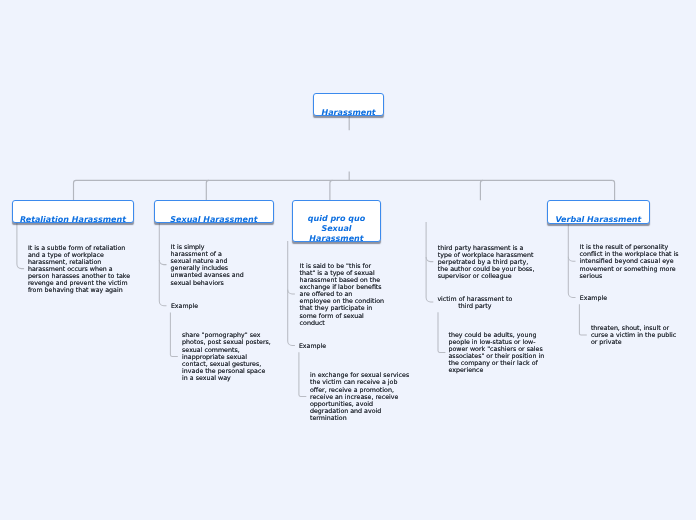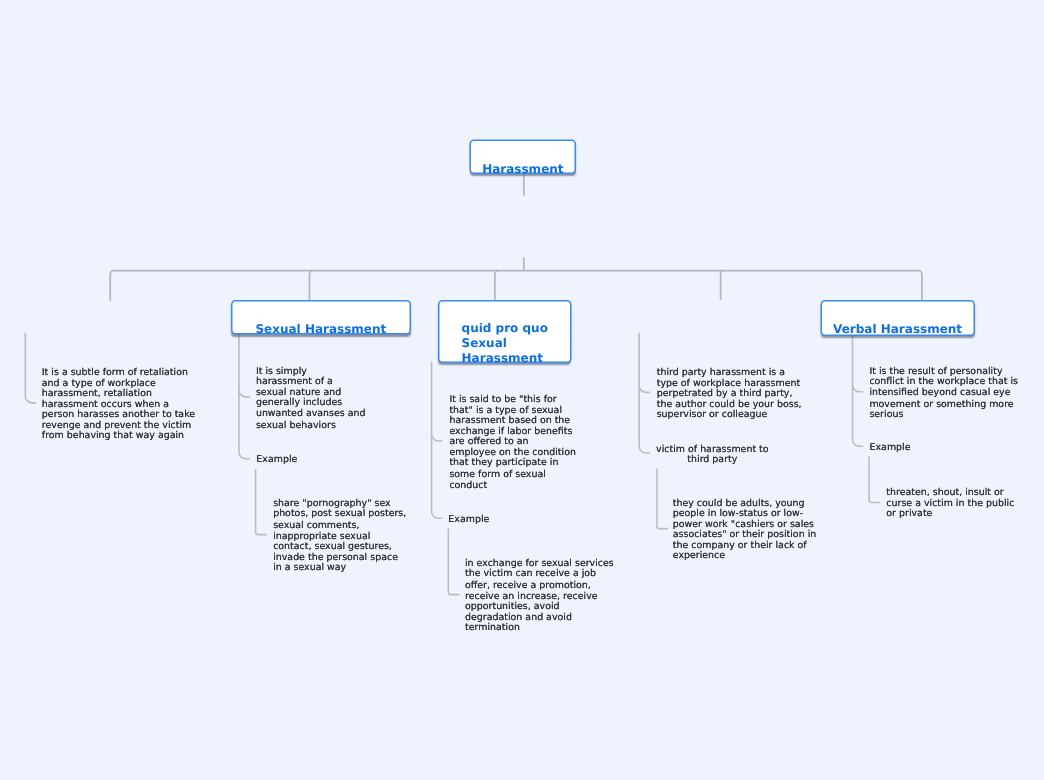--- a/index.html
+++ b/index.html
@@ -2,24 +2,24 @@
 <html><head>
 <meta charset="utf-8">
 <title>Harassment mind map</title>
 <style>
 html,body{margin:0;padding:0;}
 body{width:696px;height:520px;background:#eff3fd;font-family:"DejaVu Sans",sans-serif;
      overflow:hidden;position:relative;-webkit-font-smoothing:antialiased;text-rendering:geometricPrecision;}
 #canvas{position:absolute;left:0;top:0;width:696px;height:520px;will-change:transform;}
 svg#links{position:absolute;left:0;top:0;width:696px;height:520px;}
 .node{position:absolute;padding-top:16px;background:#ffffff;border:1.4px solid #3b8aed;border-radius:3px;
-      box-sizing:border-box;color:#0d6fe0;font-weight:bold;text-align:left;
+      box-sizing:border-box;color:#0d6fe0;font-weight:bold;text-align:center;
       display:flex;align-items:center;justify-content:center;
       box-shadow:0 1.7px 1.1px -0.4px rgba(60,66,84,0.55);
-      font-size:8px;line-height:9.05px;white-space:pre-line;}
+      font-size:8px;line-height:9.05px;white-space:pre-line;font-style:italic;}
 .leaf{position:absolute;color:#2e333b;font-size:6.3px;line-height:7.1px;white-space:pre-line;text-shadow:0 0 0.35px #2e333b;}
 .leaf.ctr{text-align:center;}
 </style>
 </head>
 <body>
 
 <div id="canvas">
 
 <svg id="links" viewBox="0 0 696 520">
   <g fill="none" stroke="#b3b6be" stroke-width="1.15" stroke-linecap="butt">
@@ -49,20 +49,21 @@
 
     <path d="M568.3 222.1 L568.3 293.0 A4.5 4.5 0 0 0 572.8 297.5 L575.5 297.5"></path>
     <path d="M568.3 256.7 A4.5 4.5 0 0 0 572.8 261.2 L575.5 261.2"></path>
     <path d="M579.4 304.3 L579.4 333.4 A1.6 1.6 0 0 0 581.0 335.0 L586.8 335.0"></path>
   </g>
 </svg>
 
 <div class="node" style="left:312.9px;top:93.1px;width:71.4px;height:23.1px;">Harassment</div>
 
 
+<div class="node" style="left:11.8px;top:199.9px;width:122.4px;height:23.4px;">Retaliation Harassment</div>
 
 <div class="node" style="left:153.9px;top:199.9px;width:120px;height:23.4px;">Sexual Harassment</div>
 
 <div class="node" style="left:292px;top:199.9px;width:89px;height:42.3px;line-height:9.75px;">quid pro quo
 Sexual
 Harassment</div>
 
 
 <div class="node" style="left:547px;top:199.9px;width:102.8px;height:24px;">Verbal Harassment</div>
 

